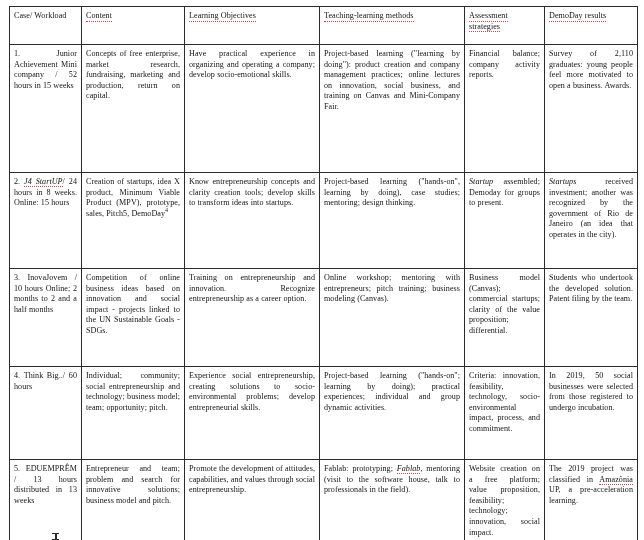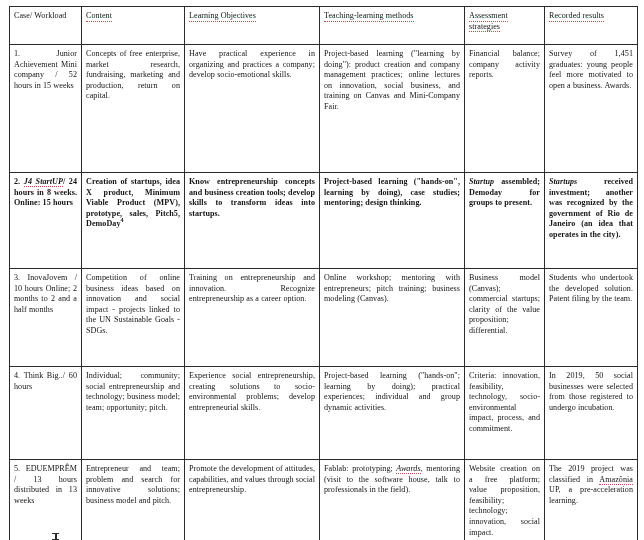--- a/index.html
+++ b/index.html
@@ -61,21 +61,21 @@
 
   
   col.c1 { width: 72px; }
   col.c2 { width: 103px; }
   col.c3 { width: 135px; }
   col.c4 { width: 145px; }
   col.c5 { width: 80px; }
   col.c6 { width: 93px; }
 
   tbody tr.r1 td { height: 120px; }
-  tbody tr.r2 td { height: 88px; font-weight: bold; }
+  tbody tr.r2 td { height: 88px; }
   tbody tr.r3 td { height: 90px; }
   tbody tr.r4 td { height: 85px; }
   tbody tr.r5 td { height: 88px; }
 
   .case-cell {
     text-align: justify;
   }
 
   .ital {
     font-style: italic;
@@ -136,42 +136,42 @@
         <th>
           <span class="hdr-underline">Learning Objectives</span>
         </th>
         <th>
           <span class="hdr-underline">Teaching-learning methods</span>
         </th>
         <th>
           <span class="hdr-underline">Assessment strategies</span>
         </th>
         <th>
-          <span class="hdr-underline">Recorded results</span>
+          <span class="hdr-underline">DemoDay results</span>
         </th>
       </tr>
     </thead>
 
     <tbody>
 
       <tr class="r1">
         <td class="case-cell">1. Junior Achievement Mini company / 52 hours in 15 weeks</td>
         <td>Concepts of free enterprise, market research, fundraising, marketing and production, return on capital.</td>
-        <td>Have practical experience in organizing and practices a company; develop socio-emotional skills.</td>
+        <td>Have practical experience in organizing and operating a company; develop socio-emotional skills.</td>
         <td>Project-based learning ("learning by doing"): product creation and company management practices; online lectures on innovation, social business, and training on Canvas and Mini-Company Fair.</td>
         <td>Financial balance; company activity reports.</td>
-        <td>Survey of 1,451 graduates: young people feel more motivated to open a business. Awards.</td>
+        <td>Survey of 2,110 graduates: young people feel more motivated to open a business. Awards.</td>
       </tr>
 
       <tr class="r2">
         <td class="case-cell">
           <span>2. </span><span class="ital spell">J4 StartUP</span><span>/ 24 hours in 8 weeks. Online: 15 hours</span>
         </td>
         <td><span>Creation of startups, idea X product, Minimum Viable Product (MPV), prototype, sales, Pitch5, DemoDay</span><span class="sup">4</span></td>
-        <td>Know entrepreneurship concepts and business creation tools; develop skills to transform ideas into startups.</td>
+        <td>Know entrepreneurship concepts and clarity creation tools; develop skills to transform ideas into startups.</td>
         <td>Project-based learning ("hands-on", learning by doing), case studies; mentoring; design thinking.</td>
         <td><span class="ital">Startup</span> <span>assembled; Demoday for groups to present.</span></td>
         <td><span class="ital">Startups</span> <span>received investment; another was recognized by the government of Rio de Janeiro (an idea that operates in the city).</span></td>
       </tr>
 
       <tr class="r3">
         <td class="case-cell">3. InovaJovem / 10 hours Online; 2 months to 2 and a half months</td>
         <td>Competition of online business ideas based on innovation and social impact - projects linked to the UN Sustainable Goals - SDGs.</td>
         <td>Training on entrepreneurship and innovation. Recognize entrepreneurship as a career option.</td>
         <td>Online workshop; mentoring with entrepreneurs; pitch training; business modeling (Canvas).</td>
@@ -185,21 +185,21 @@
         <td>Experience social entrepreneurship, creating solutions to socio-environmental problems; develop entrepreneurial skills.</td>
         <td>Project-based learning ("hands-on"; learning by doing); practical experiences; individual and group dynamic activities.</td>
         <td>Criteria: innovation, feasibility, technology, socio-environmental impact, process, and commitment.</td>
         <td>In 2019, 50 social businesses were selected from those registered to undergo incubation.</td>
       </tr>
 
       <tr class="r5">
         <td class="case-cell">5. EDUEMPRÊM / 13 hours distributed in 13 weeks</td>
         <td>Entrepreneur and team; problem and search for innovative solutions; business model and pitch.</td>
         <td>Promote the development of attitudes, capabilities, and values through social entrepreneurship.</td>
-        <td><span>Fablab: prototyping; </span><span class="ital spell">Awards</span><span>, mentoring (visit to the software house, talk to professionals in the field).</span></td>
+        <td><span>Fablab: prototyping; </span><span class="ital spell">Fablab</span><span>, mentoring (visit to the software house, talk to professionals in the field).</span></td>
         <td>Website creation on a free platform; value proposition, feasibility; technology; innovation, social impact.</td>
         <td><span>The 2019 project was classified in </span><span class="spell">Amazônia</span><span> UP, a pre-acceleration learning.</span></td>
       </tr>
 
     </tbody>
   </table>
 
   <div class="caret-mark"></div>
 
 </div>

